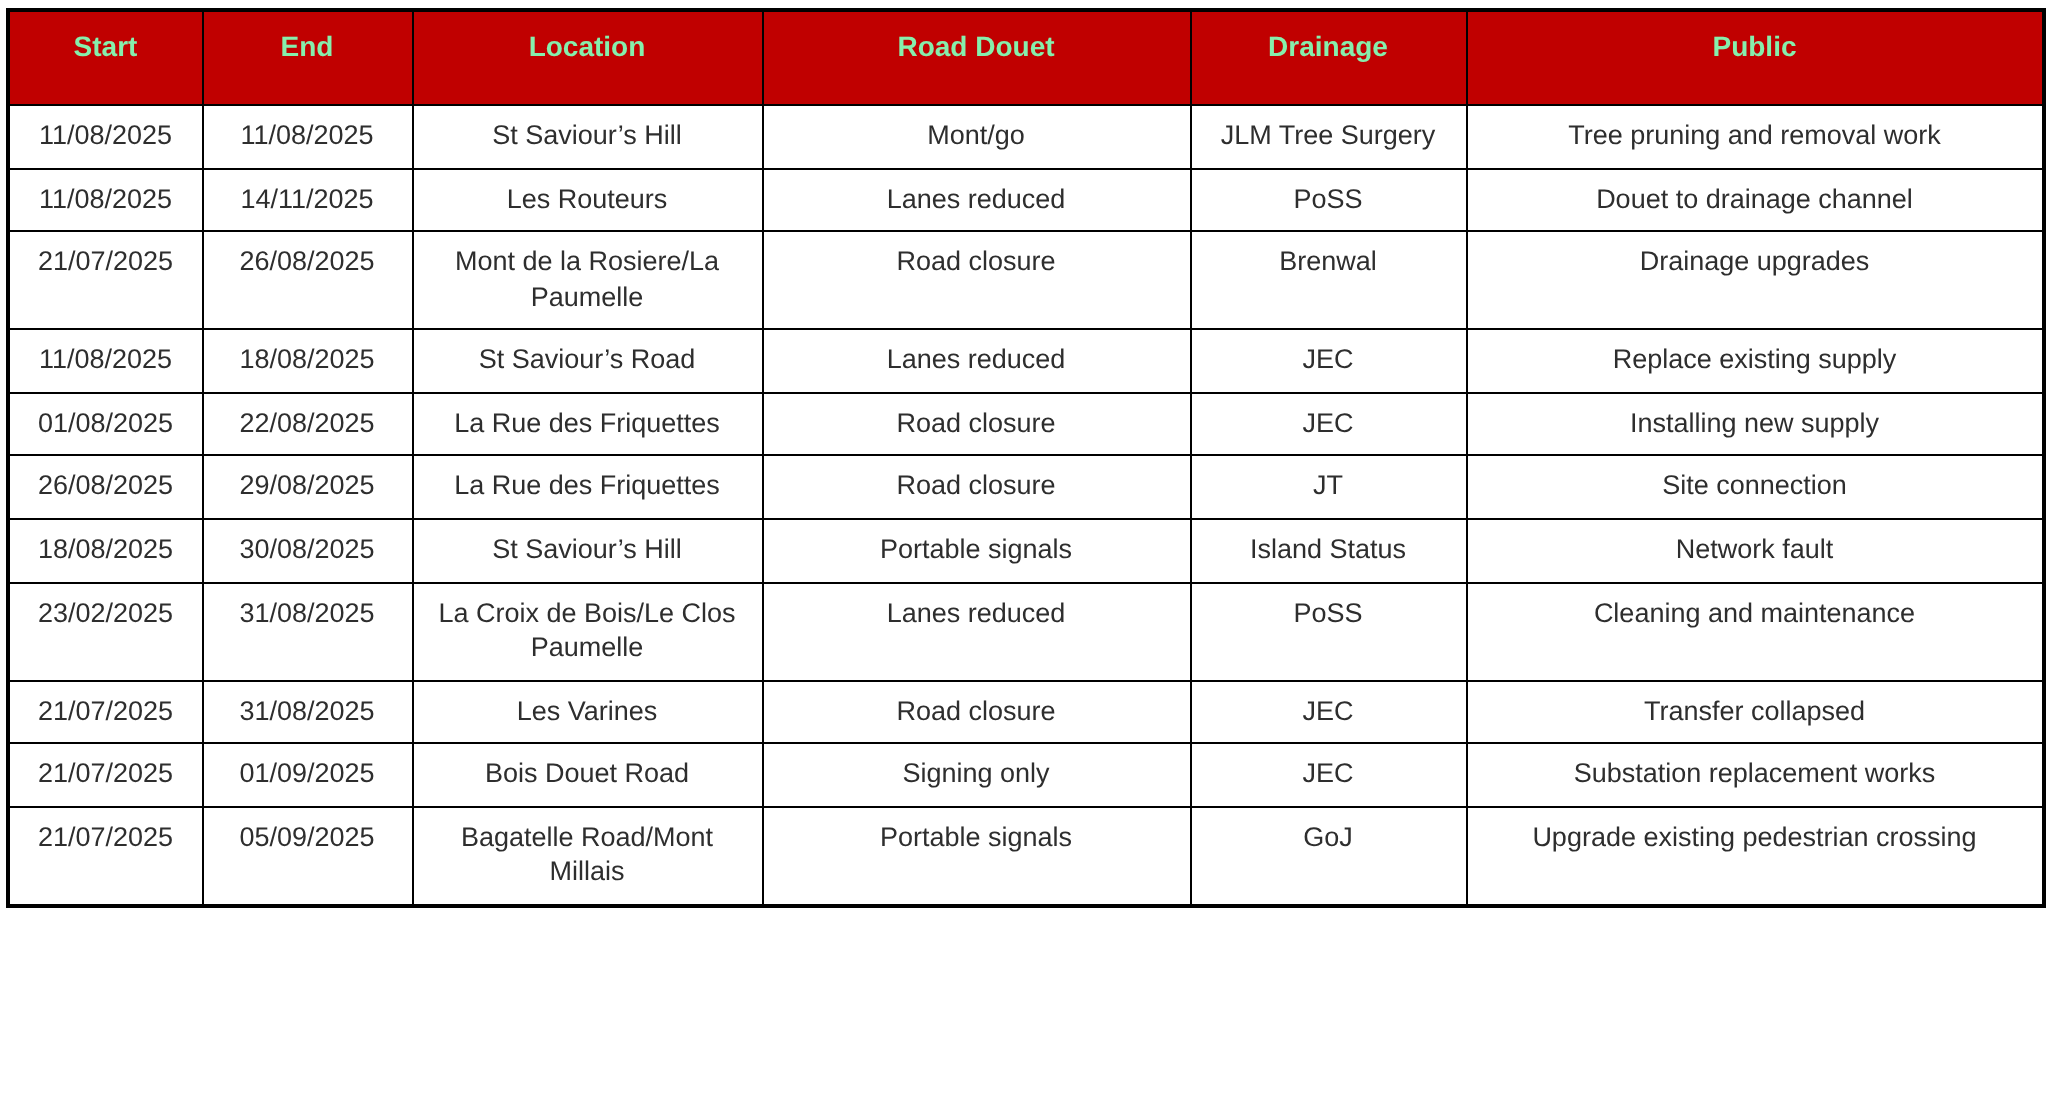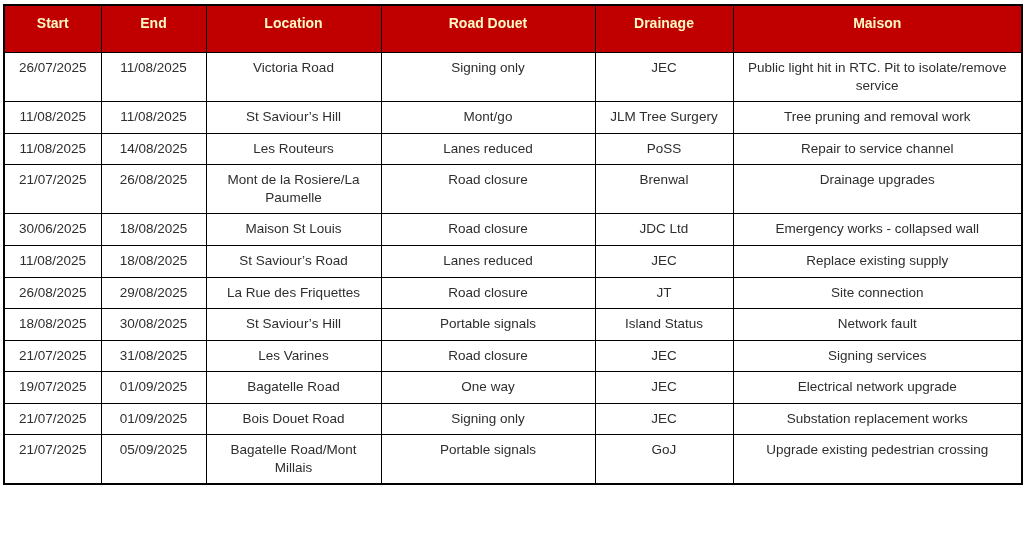--- a/index.html
+++ b/index.html
@@ -25,21 +25,21 @@
   table.roadworks td {
     border: 1px solid #000000;
     vertical-align: top;
     text-align: center;
     padding: 6px 6px 7px 6px;
     line-height: 1.3;
     overflow: hidden;
   }
   table.roadworks th {
     background: #C00000;
-    color: #fef9c3;
+    color: #86efac;
     font-weight: bold;
     font-size: 14px;
     padding: 8px 4px 20px 4px;
     vertical-align: top;
   }
   table.roadworks td {
     color: #2e2e2e;
     font-size: 13.5px;
     background: #ffffff;
   }
@@ -63,103 +63,95 @@
       <col class="c-applicant">
       <col class="c-purpose">
     </colgroup>
     <thead>
       <tr>
           <th>Start</th>
           <th>End</th>
           <th>Location</th>
           <th>Road Douet</th>
           <th>Drainage</th>
-          <th>Maison</th>
+          <th>Public</th>
         </tr>
     </thead>
     <tbody>
-        <tr>
-          <td>26/07/2025</td>
-          <td>11/08/2025</td>
-          <td>Victoria Road</td>
-          <td>Signing only</td>
-          <td>JEC</td>
-          <td>Public light hit in RTC. Pit to isolate/remove service</td>
-        </tr>
         <tr>
           <td>11/08/2025</td>
           <td>11/08/2025</td>
           <td>St Saviour’s Hill</td>
           <td>Mont/go</td>
           <td>JLM Tree Surgery</td>
           <td>Tree pruning and removal work</td>
         </tr>
         <tr>
           <td>11/08/2025</td>
-          <td>14/08/2025</td>
+          <td>14/11/2025</td>
           <td>Les Routeurs</td>
           <td>Lanes reduced</td>
           <td>PoSS</td>
-          <td>Repair to service channel</td>
+          <td>Douet to drainage channel</td>
         </tr>
         <tr>
           <td>21/07/2025</td>
           <td>26/08/2025</td>
           <td>Mont de la Rosiere/La Paumelle</td>
           <td>Road closure</td>
           <td>Brenwal</td>
           <td>Drainage upgrades</td>
         </tr>
         <tr>
-          <td>30/06/2025</td>
-          <td>18/08/2025</td>
-          <td>Maison St Louis</td>
-          <td>Road closure</td>
-          <td>JDC Ltd</td>
-          <td>Emergency works - collapsed wall</td>
-        </tr>
-        <tr>
           <td>11/08/2025</td>
           <td>18/08/2025</td>
           <td>St Saviour’s Road</td>
           <td>Lanes reduced</td>
           <td>JEC</td>
           <td>Replace existing supply</td>
+        </tr>
+        <tr>
+          <td>01/08/2025</td>
+          <td>22/08/2025</td>
+          <td>La Rue des Friquettes</td>
+          <td>Road closure</td>
+          <td>JEC</td>
+          <td>Installing new supply</td>
         </tr>
         <tr>
           <td>26/08/2025</td>
           <td>29/08/2025</td>
           <td>La Rue des Friquettes</td>
           <td>Road closure</td>
           <td>JT</td>
           <td>Site connection</td>
         </tr>
         <tr>
           <td>18/08/2025</td>
           <td>30/08/2025</td>
           <td>St Saviour’s Hill</td>
           <td>Portable signals</td>
           <td>Island Status</td>
           <td>Network fault</td>
         </tr>
         <tr>
+          <td>23/02/2025</td>
+          <td>31/08/2025</td>
+          <td>La Croix de Bois/Le Clos Paumelle</td>
+          <td>Lanes reduced</td>
+          <td>PoSS</td>
+          <td>Cleaning and maintenance</td>
+        </tr>
+        <tr>
           <td>21/07/2025</td>
           <td>31/08/2025</td>
           <td>Les Varines</td>
           <td>Road closure</td>
           <td>JEC</td>
-          <td>Signing services</td>
-        </tr>
-        <tr>
-          <td>19/07/2025</td>
-          <td>01/09/2025</td>
-          <td>Bagatelle Road</td>
-          <td>One way</td>
-          <td>JEC</td>
-          <td>Electrical network upgrade</td>
+          <td>Transfer collapsed</td>
         </tr>
         <tr>
           <td>21/07/2025</td>
           <td>01/09/2025</td>
           <td>Bois Douet Road</td>
           <td>Signing only</td>
           <td>JEC</td>
           <td>Substation replacement works</td>
         </tr>
         <tr>

